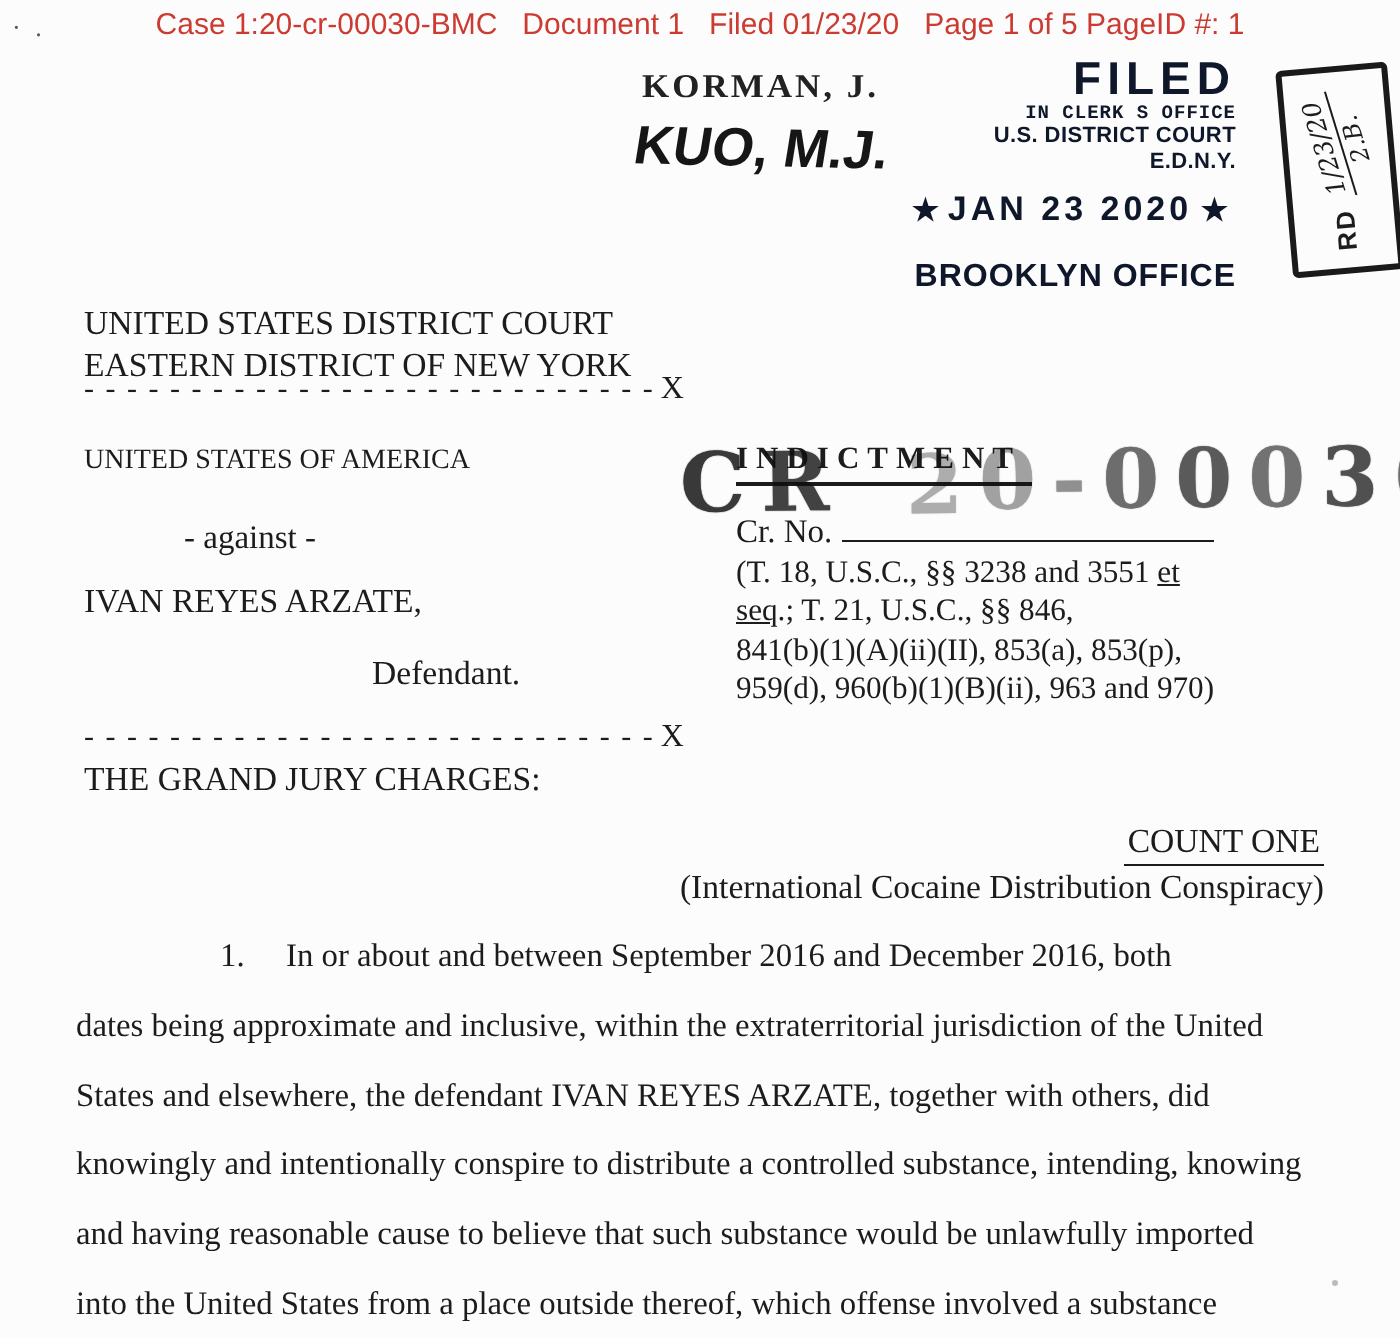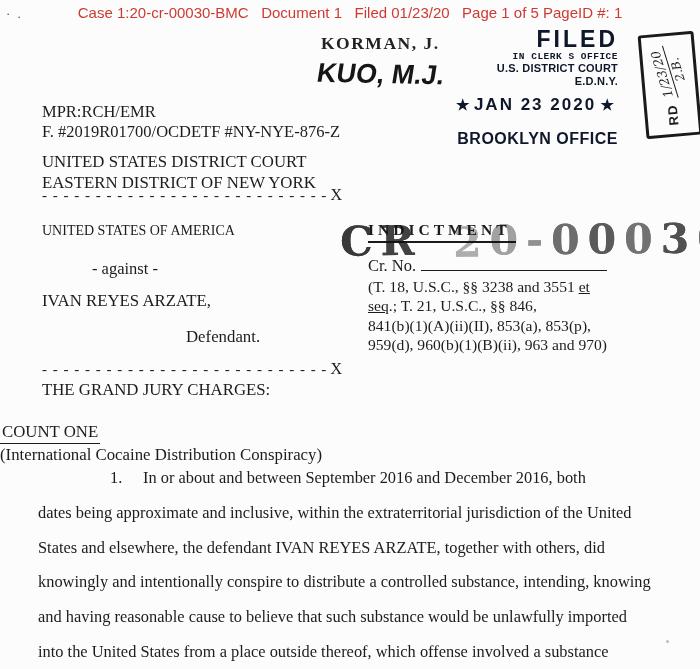--- a/index.html
+++ b/index.html
@@ -56,21 +56,21 @@
   .cr-stamp span:nth-child(6){opacity:.45;}
   .cr-stamp span:nth-child(7){opacity:.6;}
   .cr-stamp span:nth-child(8){opacity:.68;}
   .cr-stamp span:nth-child(9){opacity:.58;}
   .cr-stamp span:nth-child(10){opacity:.72;}
   .cr-stamp span:nth-child(11){opacity:.6;}
   .crno{position:absolute;left:368px;top:256px;font-size:16.5px;}
   .crno-line{display:inline-block;width:186px;height:14px;border-bottom:1.6px solid #1b1b1b;margin-left:5px;}
   .statutes{position:absolute;left:368px;top:277px;font-size:15.6px;line-height:19.4px;white-space:nowrap;}
   .u{text-decoration:underline;}
-  .count-head{position:absolute;left:0;top:422px;width:662px;text-align:left;font-size:16.8px;}
+  .count-head{position:absolute;left:0;top:411px;width:662px;text-align:right;font-size:16.8px;}
   .count-title{display:inline-block;border-bottom:1.6px solid #1b1b1b;padding:0 2px 1px;}
   .count-sub{margin-top:1px;}
   .para{position:absolute;left:38px;top:461px;width:645px;font-size:16.4px;}
   .pline{line-height:34.8px;white-space:nowrap;}
   .pno{display:inline-block;margin-left:72px;width:33px;}
 </style>
 </head>
 <body>
 
 <div class="page">
@@ -97,24 +97,20 @@
   <div class="receipt">
     <div class="receipt-inner">
       <span class="r-printed">RD</span>
       <span class="r-hand">
         <span class="r-date">1/23/20</span>
         <span class="r-init">2.B.</span>
       </span>
     </div>
   </div>
 
-  <div class="aids">
-    <div>MPR:RCH/EMR</div>
-    <div>F. #2019R01700/OCDETF #NY-NYE-876-Z</div>
-  </div>
 
   <div class="court">
     <div>UNITED STATES DISTRICT COURT</div>
     <div>EASTERN DISTRICT OF NEW YORK</div>
   </div>
 
   <div class="rule rule1"><span>- - - - - - - - - - - - - - - - - - - - - - - - - - -</span><span class="rx">X</span></div>
 
   <div class="plaintiff">UNITED STATES OF AMERICA</div>
   <div class="versus">- against -</div>

